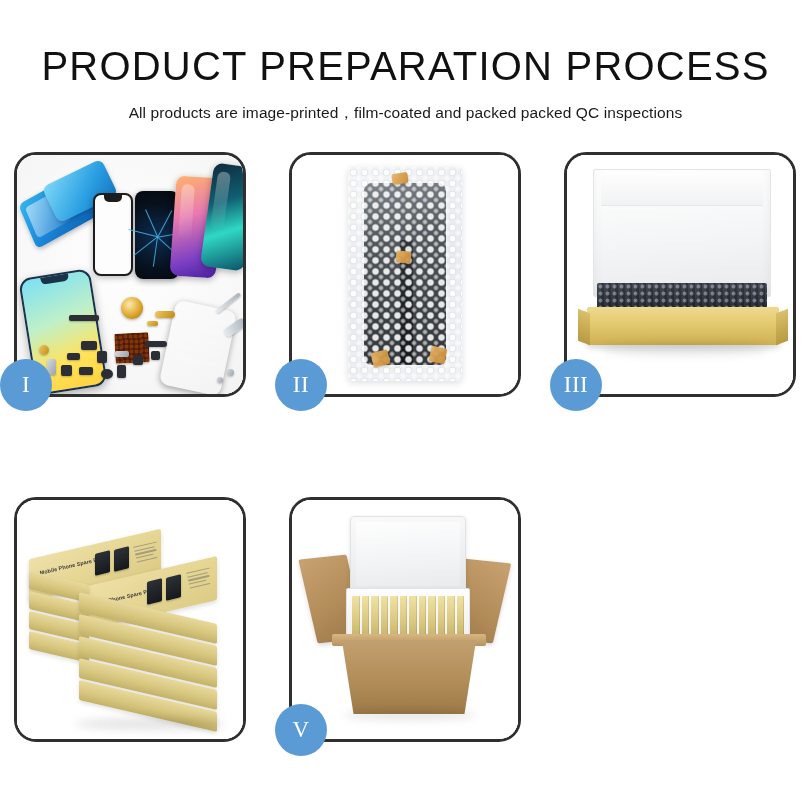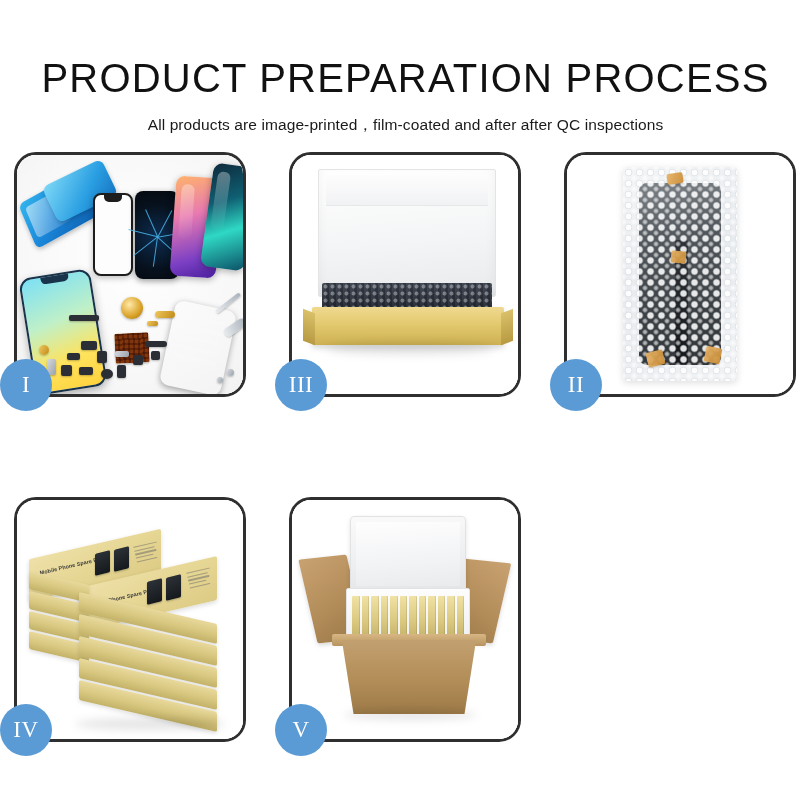--- a/index.html
+++ b/index.html
@@ -5,21 +5,21 @@
   * { box-sizing: border-box; margin: 0; padding: 0; }
   html, body {
     width: 811px; height: 811px;
     background: #ffffff;
     font-family: "Liberation Sans", sans-serif;
     overflow: hidden;
   }
   .page { position: relative; width: 811px; height: 811px; background: #fff; }
 
   
-  .header { position: absolute; top: 12px; left: 0; width: 811px; height: 140px;
+  .header { position: absolute; top: 0; left: 0; width: 811px; height: 140px;
             display: flex; flex-direction: column; align-items: center; justify-content: flex-start; }
   .title { margin-top: 46px; font-size: 40px; font-weight: 400; letter-spacing: 1.2px;
            color: #111; line-height: 1; white-space: nowrap; }
   .subtitle { margin-top: 17px; font-size: 15.5px; font-weight: 400; color: #1a1a1a;
               letter-spacing: .1px; white-space: nowrap; }
 
   
   .grid { position: absolute; left: 14px; top: 152px; width: 783px; height: 645px;
           display: grid; grid-template-columns: repeat(3, 232px); grid-template-rows: repeat(2, 245px);
           column-gap: 43px; row-gap: 100px; }
@@ -207,21 +207,21 @@
   .shadow-soft { position:absolute; border-radius:50%; background: rgba(0,0,0,.10);
       filter: blur(4px); }
 </style>
 </head>
 <body>
 
 <div class="page">
 
   <div class="header">
     <div class="title">PRODUCT PREPARATION PROCESS</div>
-    <div class="subtitle">All products are image-printed，film-coated and after after QC inspections</div>
+    <div class="subtitle">All products are image-printed，film-coated and packed packed QC inspections</div>
   </div>
 
   <div class="grid">
 
     <div class="panel">
       <div class="panel-inner">
         <div class="p1">
           <div class="ph lcd-blue"></div>
           <div class="ph lcd-blue2"></div>
           <div class="ph scr-white"></div>
@@ -270,46 +270,46 @@
           <i class="tool" style="left:206px;top:168px;width:24px;height:9px;transform:rotate(-34deg);border-radius:4px;"></i>
           <i class="part silver" style="left:210px;top:214px;width:7px;height:7px;border-radius:50%;"></i>
           <i class="part silver" style="left:200px;top:222px;width:6px;height:6px;border-radius:50%;"></i>
         </div>
       </div>
       <div class="badge">I</div>
     </div>
 
     <div class="panel">
       <div class="panel-inner">
-        <div class="p3">
-          <div class="lid3"></div>
-          <div class="foam3"></div>
-          <div class="base3"></div>
-          <i class="shadow-soft" style="left:34px;top:188px;width:168px;height:12px;"></i>
-        </div>
-      </div>
-      <div class="badge">III</div>
-    </div>
-
-    <div class="panel">
-      <div class="panel-inner">
         <div class="p2">
           <div class="wrapbag">
             <i class="darkscreen"></i>
             <i class="flex-strip"></i>
             <i class="bubbles"></i>
             <i class="bubbles2"></i>
           </div>
           <i class="tape" style="left:100px;top:18px;width:16px;height:11px;transform:rotate(-8deg);"></i>
           <i class="tape" style="left:104px;top:96px;width:15px;height:12px;transform:rotate(6deg);"></i>
           <i class="tape" style="left:80px;top:196px;width:17px;height:15px;transform:rotate(-14deg);"></i>
           <i class="tape" style="left:138px;top:192px;width:16px;height:16px;transform:rotate(12deg);"></i>
         </div>
       </div>
       <div class="badge">II</div>
+    </div>
+
+    <div class="panel">
+      <div class="panel-inner">
+        <div class="p3">
+          <div class="lid3"></div>
+          <div class="foam3"></div>
+          <div class="base3"></div>
+          <i class="shadow-soft" style="left:34px;top:188px;width:168px;height:12px;"></i>
+        </div>
+      </div>
+      <div class="badge">III</div>
     </div>
 
     <div class="panel">
       <div class="panel-inner">
         <div class="p4">
           <div class="stack">
 
             <i class="bx bx-top" style="left:4px;top:26px;width:132px;height:42px;
                  transform: skewY(-13deg);"></i>
             <div class="bx-label" style="left:14px;top:44px;transform:rotate(-13deg);">Mobile Phone Spare Parts</div>
@@ -344,21 +344,20 @@
             <i class="bx bx-side" style="left:54px;top:90px;width:138px;height:20px;transform:skewY(13deg);"></i>
             <i class="bx bx-side" style="left:54px;top:112px;width:138px;height:20px;transform:skewY(13deg);"></i>
             <i class="bx bx-side" style="left:54px;top:134px;width:138px;height:20px;transform:skewY(13deg);"></i>
             <i class="bx bx-side" style="left:54px;top:156px;width:138px;height:20px;transform:skewY(13deg);"></i>
             <i class="bx bx-side" style="left:54px;top:178px;width:138px;height:20px;transform:skewY(13deg);"></i>
 
             <i class="shadow-soft" style="left:50px;top:200px;width:150px;height:12px;"></i>
           </div>
         </div>
       </div>
-      <div class="badge">IV</div>
     </div>
 
     <div class="panel">
       <div class="panel-inner">
         <div class="p5">
           <div class="flapL"></div>
           <div class="flapR"></div>
           <div class="foamlid"></div>
           <div class="foambox"></div>
           <div class="ybars">

